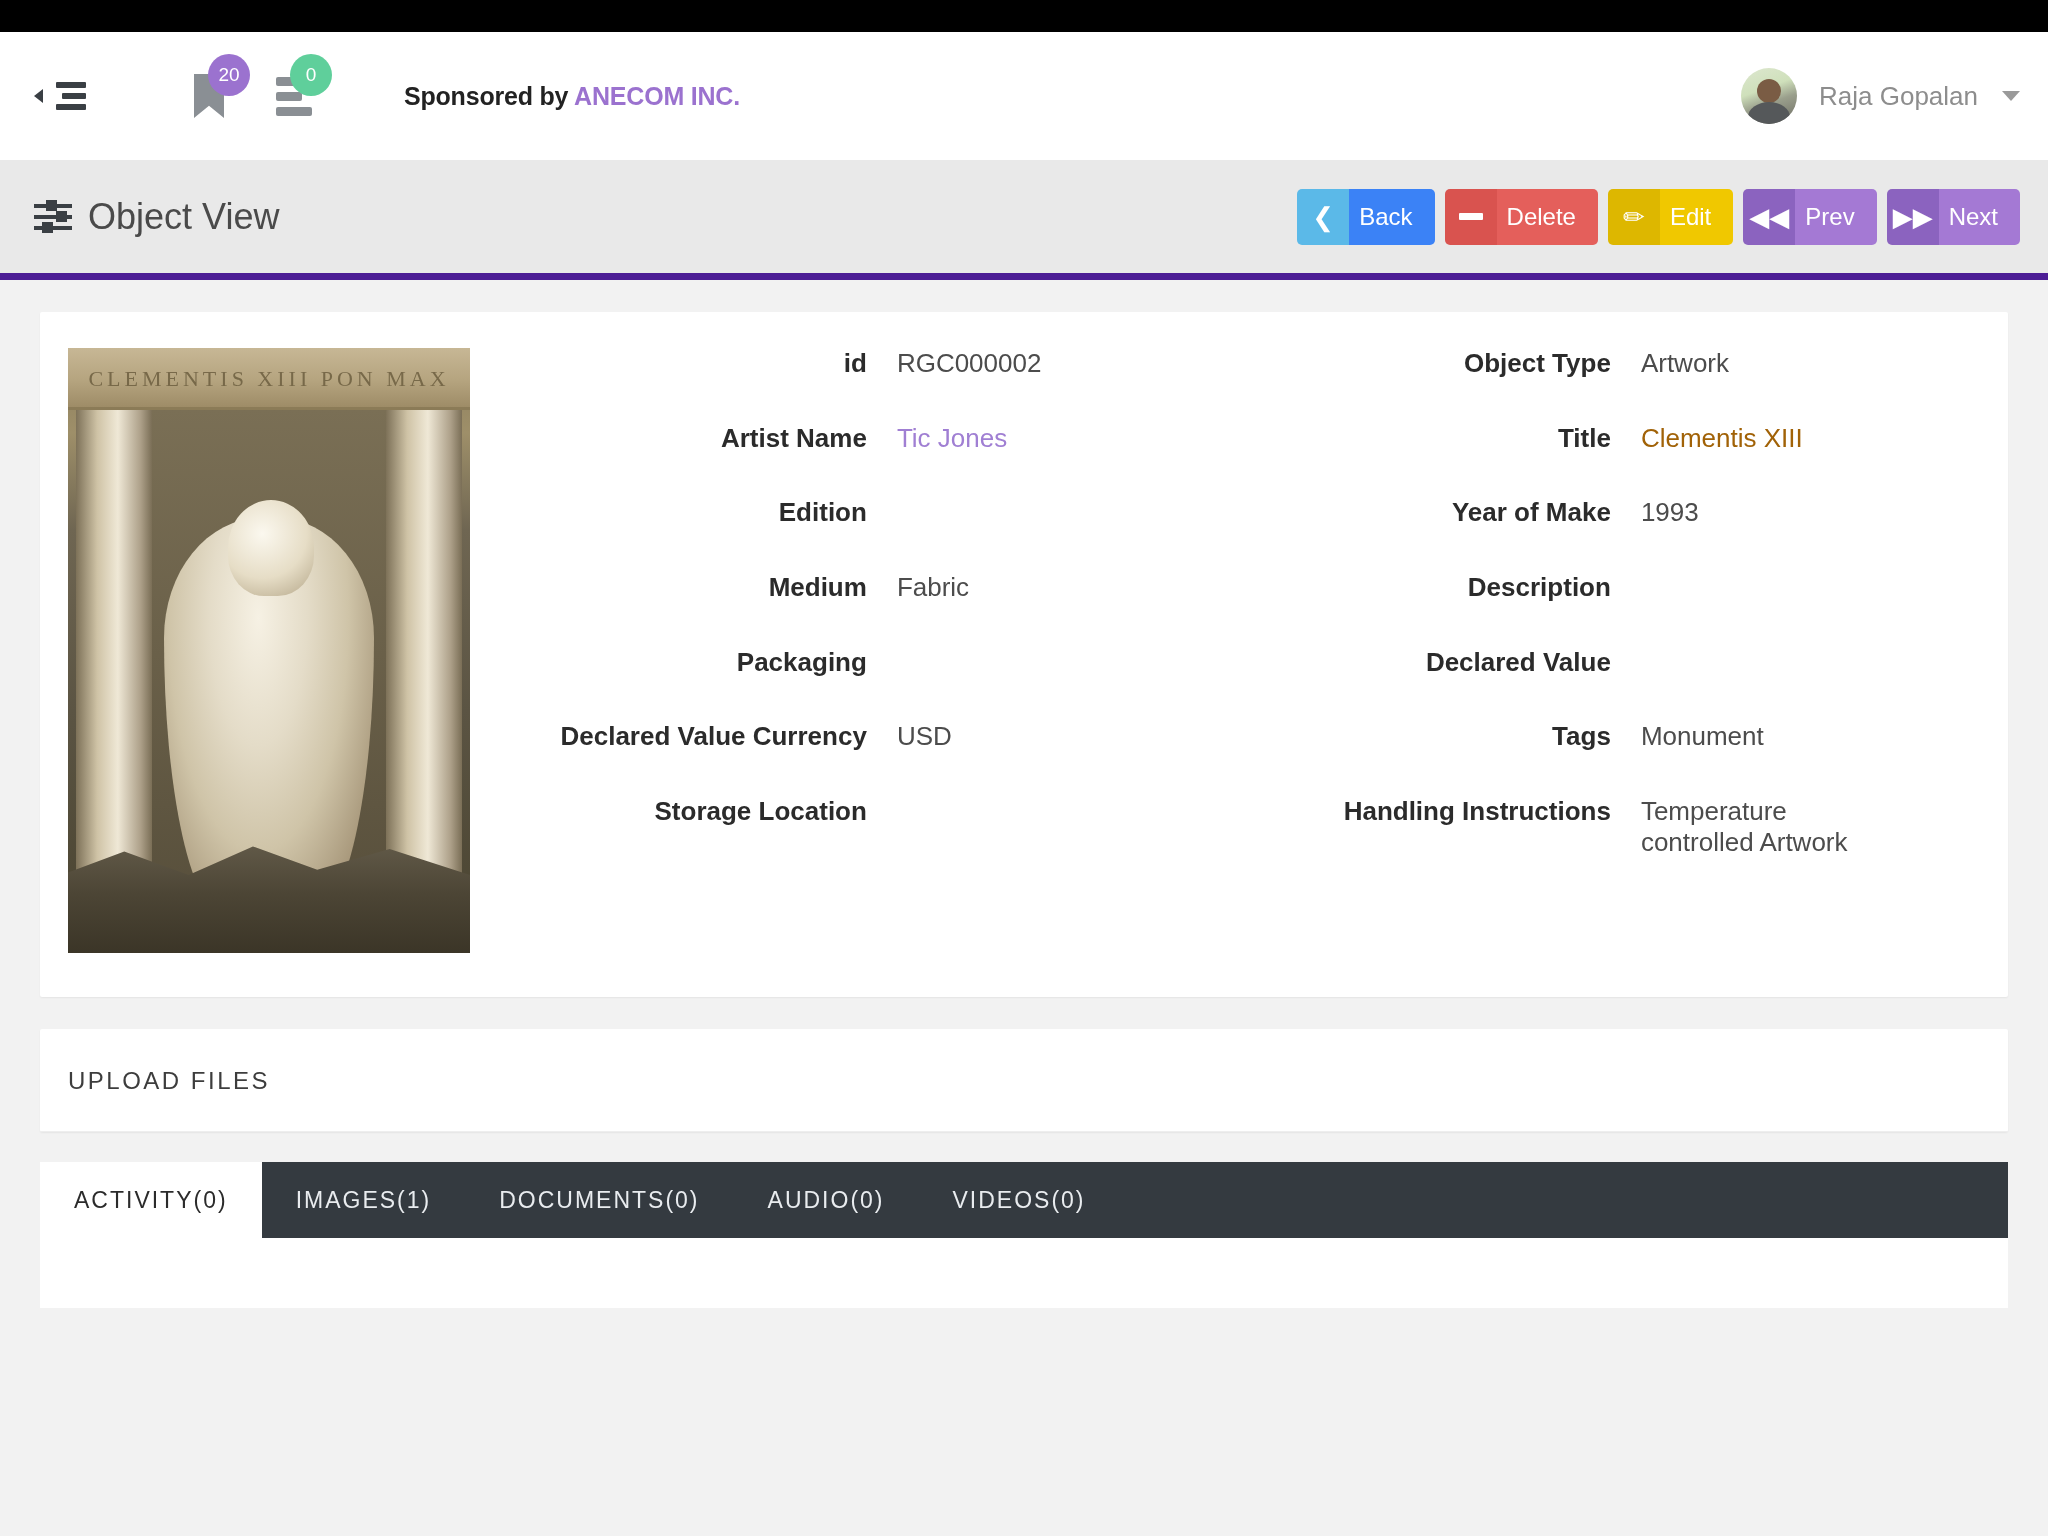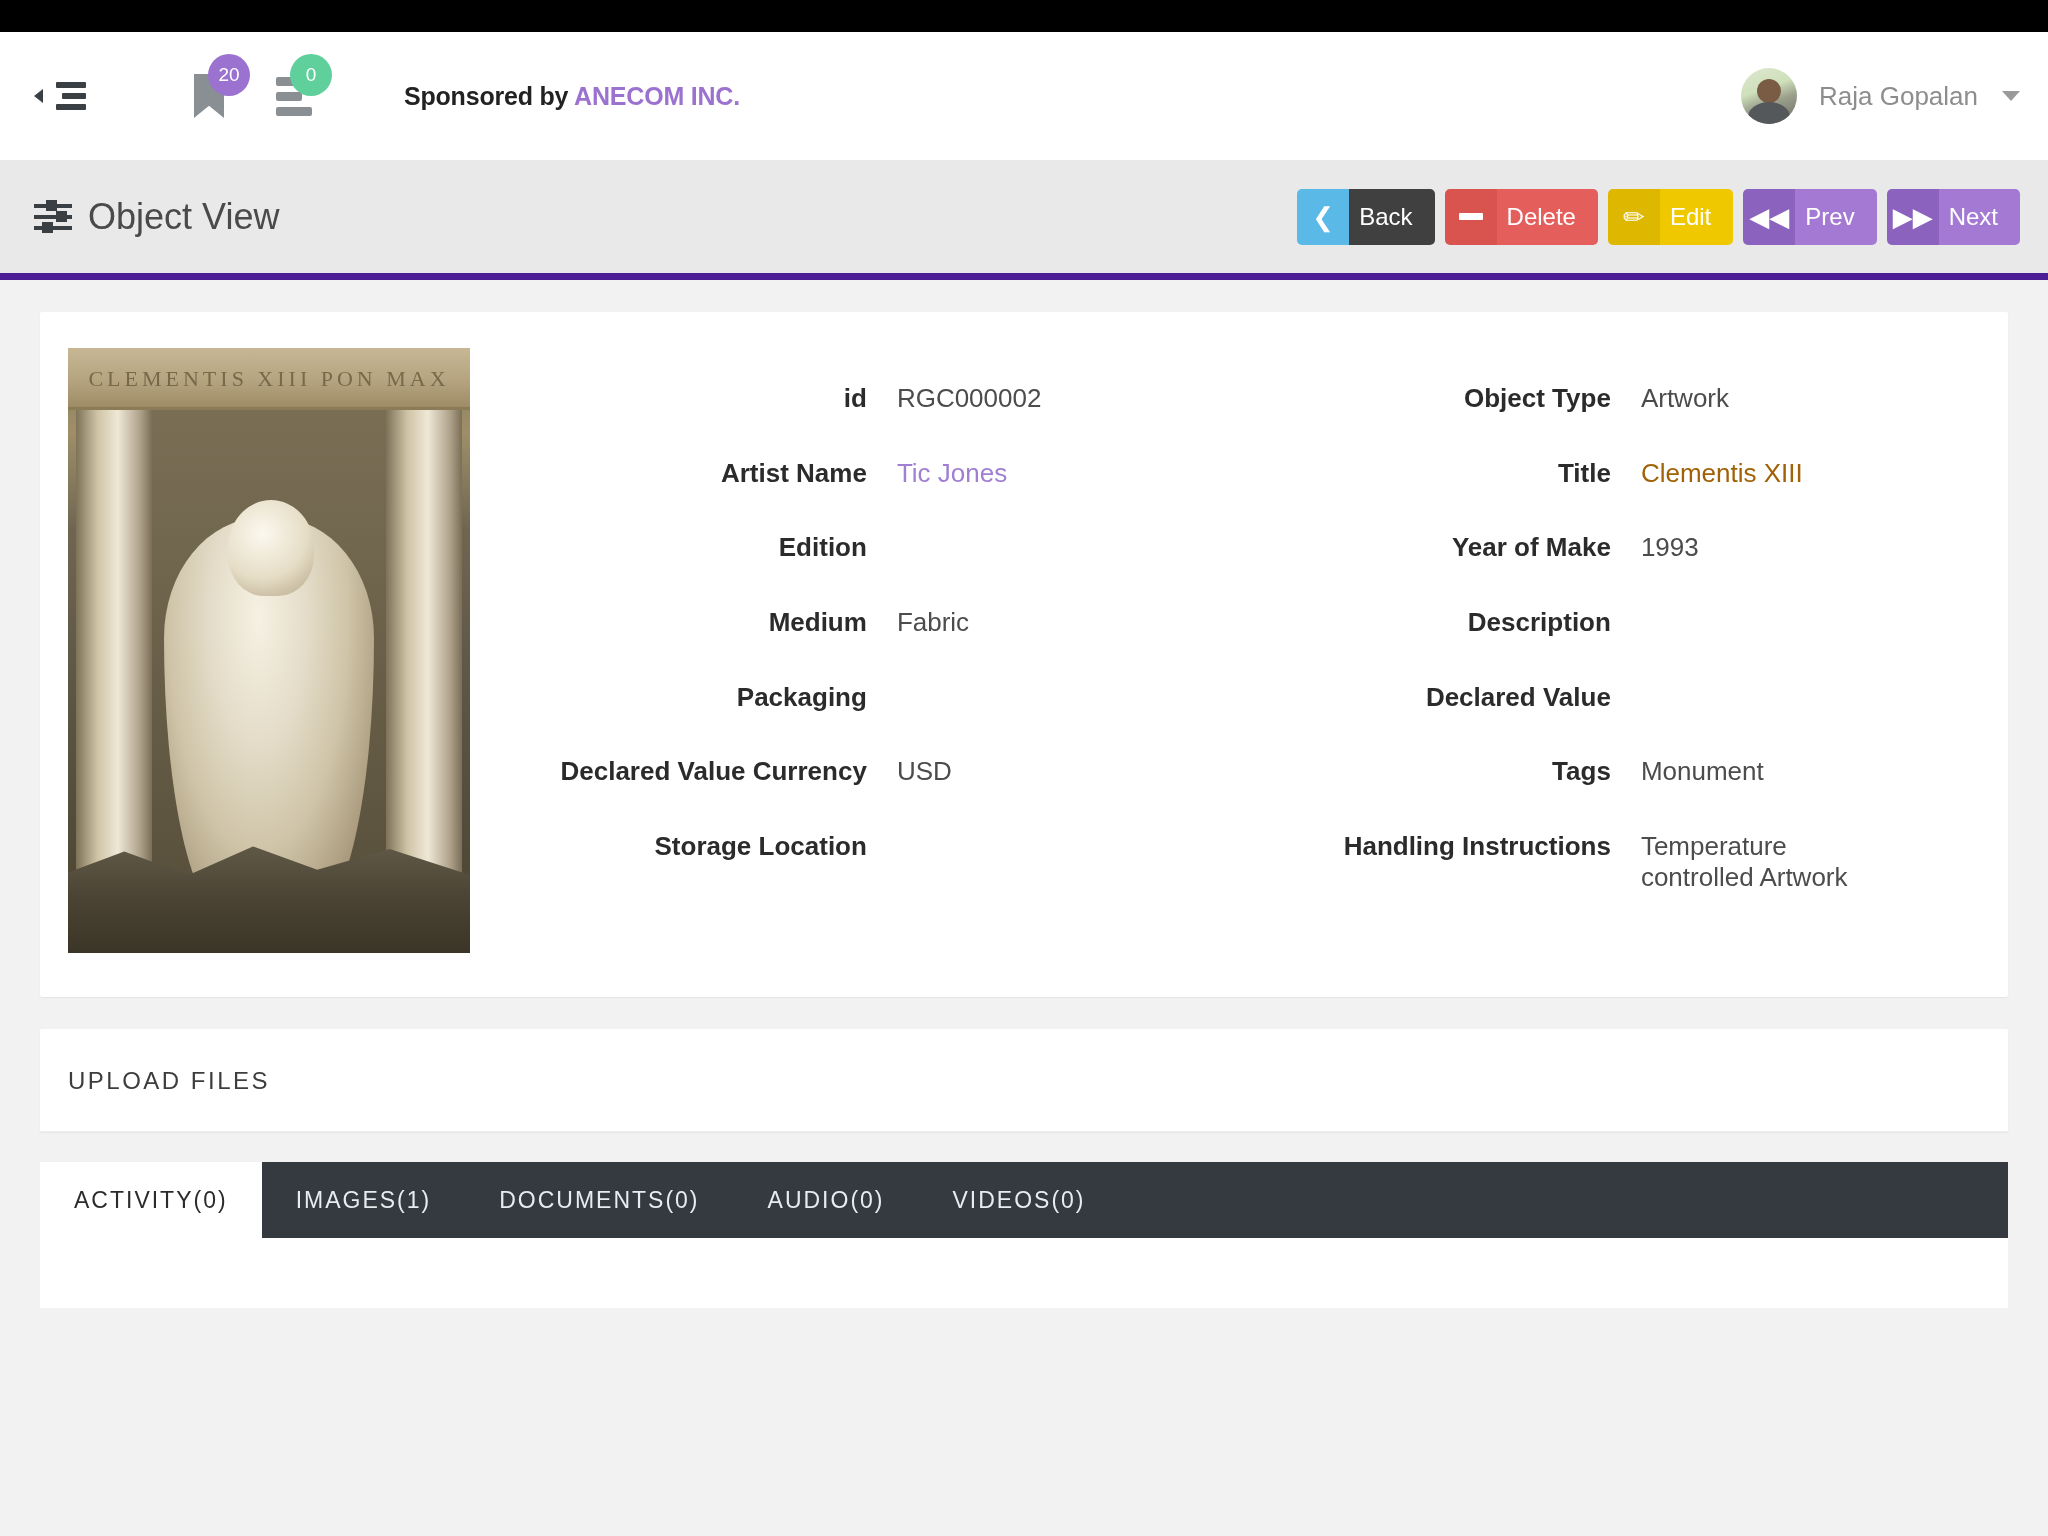--- a/index.html
+++ b/index.html
@@ -114,21 +114,21 @@
     display: flex; align-items: stretch; height: 56px;
     border-radius: 5px; overflow: hidden; cursor: pointer;
   }
   .btn .bi {
     width: 52px; display: flex; align-items: center; justify-content: center;
   }
   .btn .bl {
     display: flex; align-items: center; padding: 0 22px 0 10px;
     color: #fff; font-size: 24px;
   }
-  .btn.blue .bi { background: #5bb9e8; } .btn.blue .bl { background: #404040; }
+  .btn.blue .bi { background: #5bb9e8; } .btn.blue .bl { background: #3b82f6; }
   .btn.red  .bi { background: #d9534f; } .btn.red  .bl { background: #e45f5b; }
   .btn.yellow .bi { background: #ddb700; } .btn.yellow .bl { background: #f0c800; }
   .btn.purple .bi { background: #8b63bf; } .btn.purple .bl { background: #a479d4; }
 
   .gly { color: #fff; font-size: 26px; line-height: 1; }
   .minus-gly { display:block; width:24px; height:7px; background:#fff; border-radius:1px; }
 
   
   .main { padding: 0 40px; }
   .card {
@@ -160,21 +160,21 @@
     background: radial-gradient(ellipse at 45% 25%, #f6f1e4 0%, #e4dcc8 30%, #cfc4a8 55%, #a8987b 80%, #7c6f55 100%);
     border-radius: 46% 46% 30% 30% / 30% 30% 70% 70%; }
   .thumb .head { position:absolute; left:160px; top:152px; width:86px; height:96px;
     background: radial-gradient(circle at 40% 35%, #fbf8ef 0%, #e6ddc6 55%, #b3a587 100%);
     border-radius: 50% 50% 42% 42%; }
   .thumb .rocks { position:absolute; left:0; right:0; bottom:0; height:130px;
     background: linear-gradient(180deg,#6a6250 0%,#4c4535 55%,#3b3527 100%);
     clip-path: polygon(0 38%, 14% 22%, 30% 40%, 46% 18%, 62% 36%, 80% 20%, 100% 40%, 100% 100%, 0 100%); }
 
   .fields { flex: 1; display: flex; padding-right: 10px; }
-  .fcol { flex: 1; margin-top: 35px; }
+  .fcol { flex: 1; }
   .frow { display: flex; align-items: flex-start; margin-bottom: 44px; }
   .frow:last-child { margin-bottom: 0; }
   .flabel {
     width: 52%; text-align: right; padding-right: 30px;
     font-size: 26px; font-weight: bold; color: #2b2b2b; line-height: 1.18;
   }
   .fvalue { flex: 1; font-size: 26px; color: #4c4c4c; line-height: 1.18; }
   .fvalue.link-purple { color: #a07fd3; }
   .fvalue.link-green  { color: #a16207; }
   .fvalue .wrap { max-width: 230px; display:block; }

